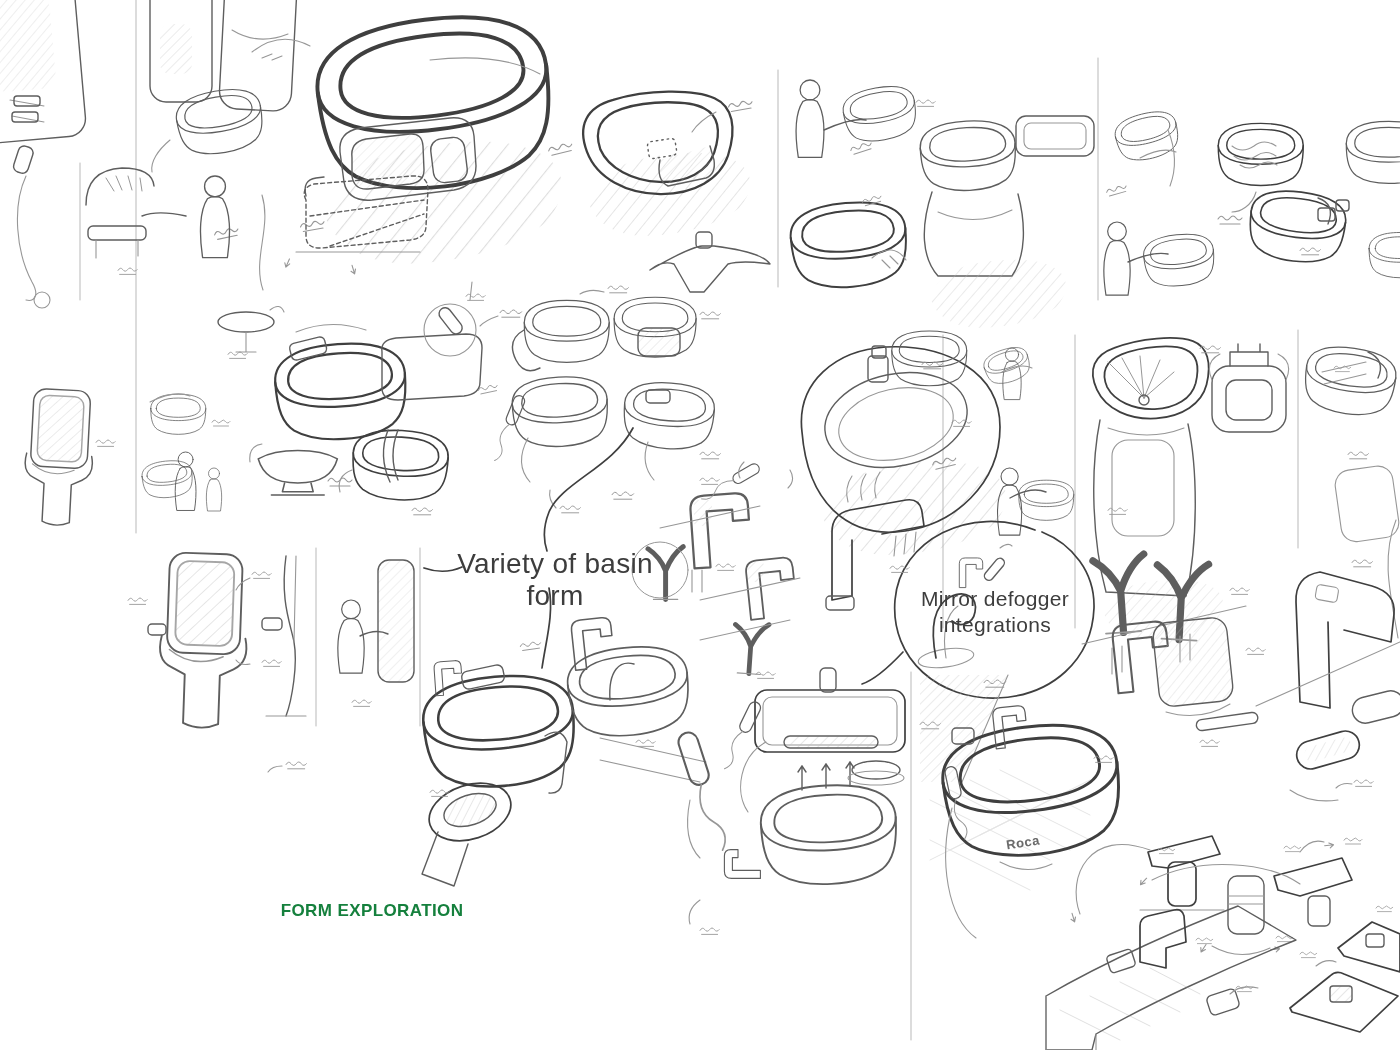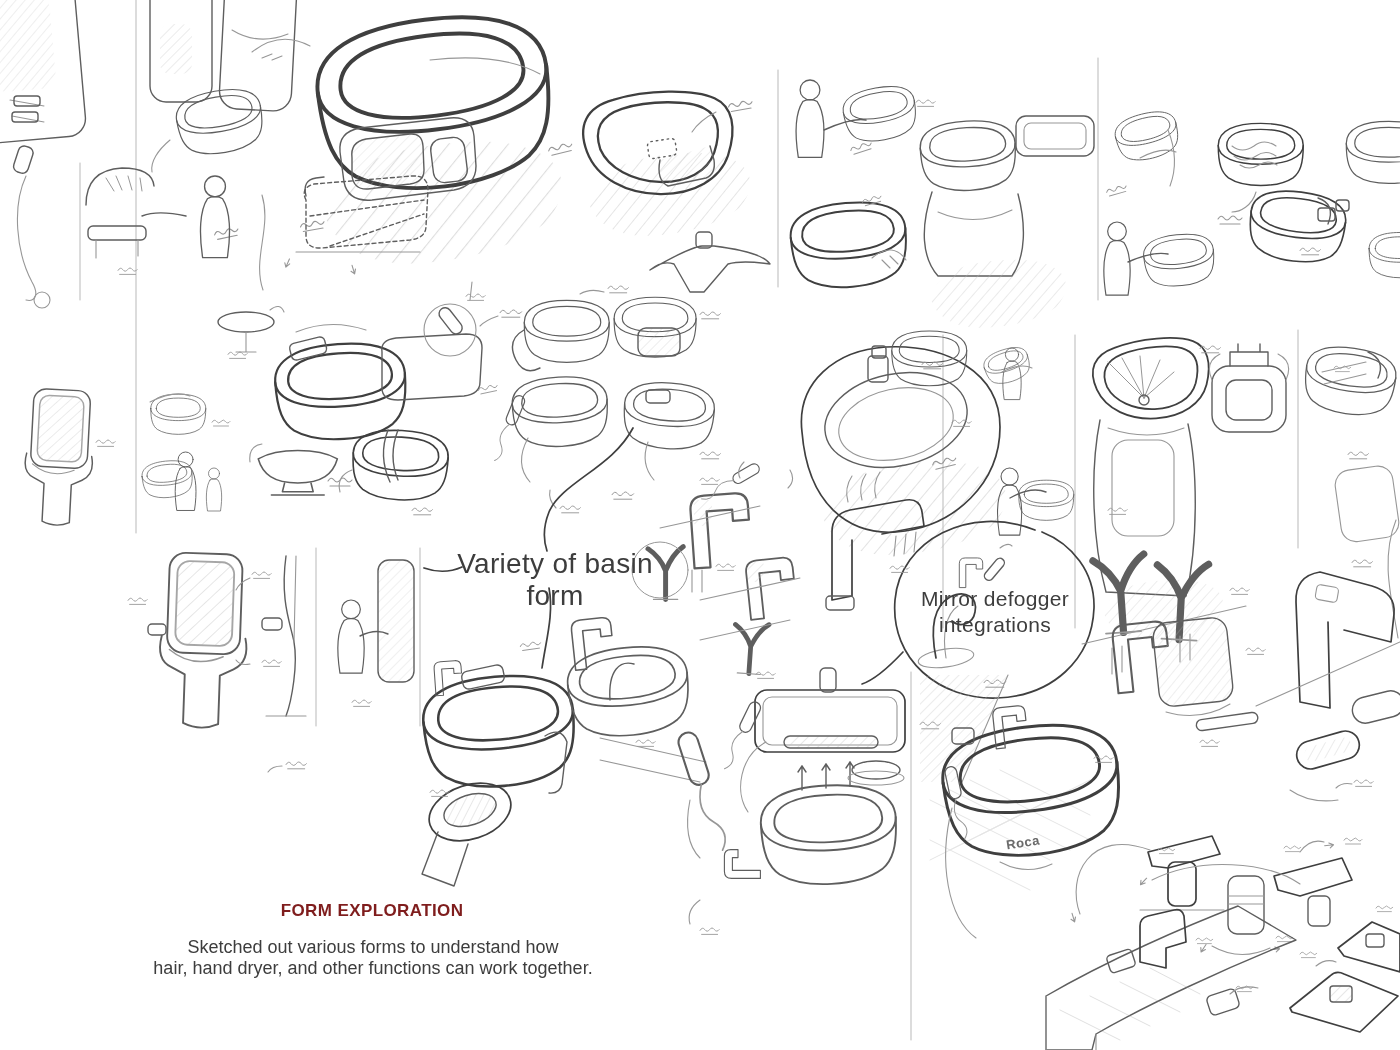--- a/index.html
+++ b/index.html
@@ -20,21 +20,21 @@
   .dots{stroke-dasharray:1.5 4;}
   .hf{fill:url(#hp);stroke:none;}
   .panel{stroke:#b9b9b9;stroke-width:1;}
   .t{position:absolute;color:var(--text);}
   .preline{white-space:pre-line;}
   .title{left:592px;top:19px;width:210px;text-align:center;font-size:34px;font-weight:bold;
          letter-spacing:1px;color:var(--ink);}
   #c1{left:445px;top:548px;width:220px;text-align:center;font-size:28px;letter-spacing:.3px;}
   #c2{left:883px;top:586px;width:224px;text-align:center;font-size:21px;line-height:26px;letter-spacing:.3px;}
   .heading{left:272px;top:901px;width:200px;text-align:center;font-size:17px;font-weight:bold;
-           letter-spacing:.4px;color:#7f1d1d;}
+           letter-spacing:.4px;color:#15803d;}
   .para{left:123px;top:937px;width:500px;text-align:center;font-size:18px;line-height:21px;}
   .roca{left:1006px;top:835px;font-size:13px;font-weight:bold;color:#6a6a6a;
         transform:rotate(-9deg);letter-spacing:.5px;}
 </style>
 </head>
 <body>
 
 <div class="board">
 
 <svg width="1400" height="1050" viewBox="0 0 1400 1050">
@@ -539,17 +539,15 @@
       <path d="M1258,988 q-18,-4 -28,6" class="lt"></path>
       <use href="#sq" transform="translate(1236,986) scale(.7)"></use>
     </g>
   </g>
 </svg>
 
 <div class="t" id="c1">Variety of basin form</div>
 <div class="t preline" id="c2">Mirror defogger
 integrations</div>
 <div class="t heading">FORM EXPLORATION</div>
-<div class="t para preline">Sketched out various forms to understand how
-hair, hand dryer, and other functions can work together.</div>
 <div class="t roca">Roca</div>
 
 </div>
 
 </body></html>

